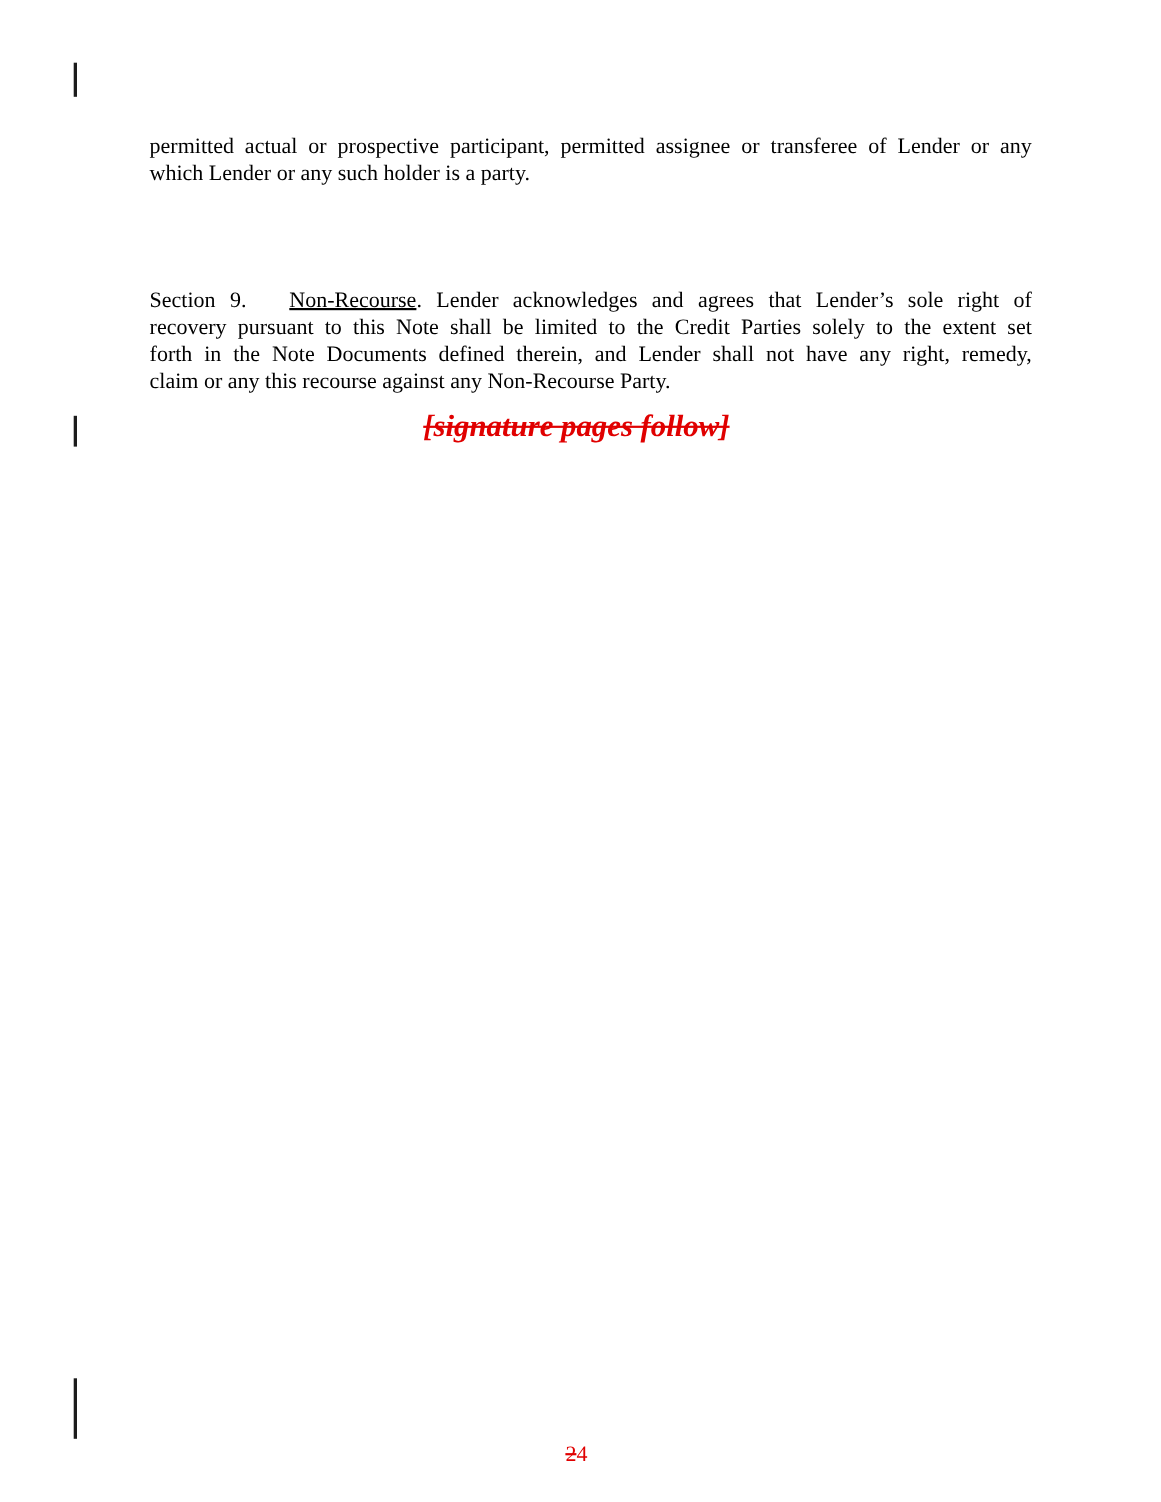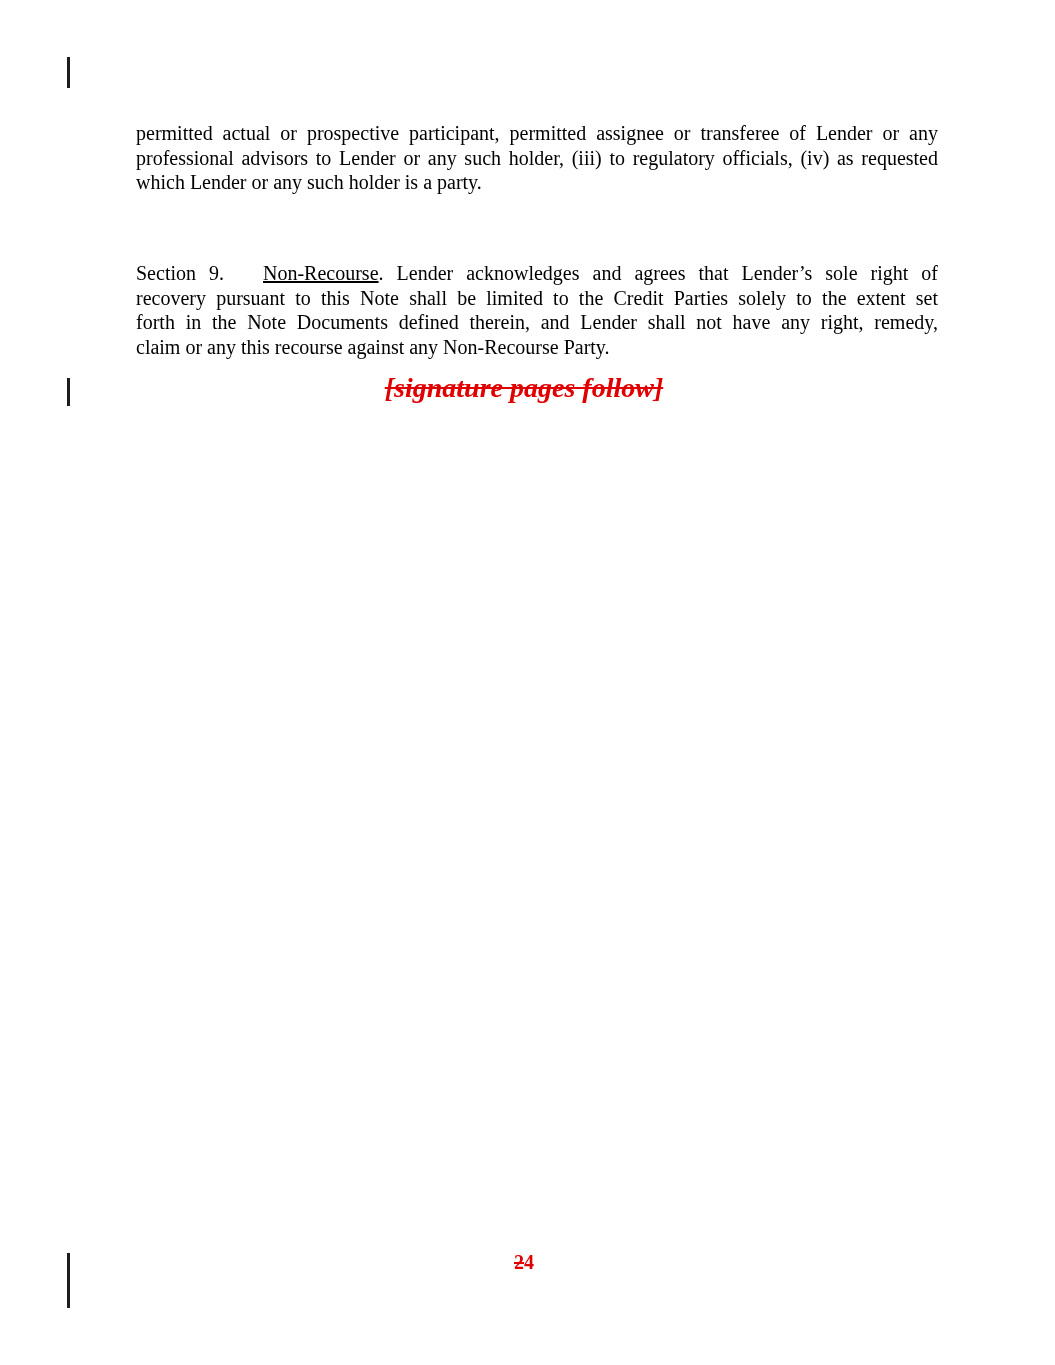--- a/index.html
+++ b/index.html
@@ -51,25 +51,25 @@
   .redline-del {
     color: var(--redline, #e00000);
     font-weight: bold;
     font-style: italic;
     text-decoration: line-through;
   }
   #page-footer {
     position: absolute;
     left: 123px;
     width: 802px;
-    top: 1250px;
+    top: 1310px;
     text-align: center;
     font-size: 20px;
     line-height: 24.5px;
-    font-weight: bold;
+    font-weight: normal;
     color: var(--redline, #e00000);
   }
   .struck {
     text-decoration: line-through;
   }
   .change-bar {
     position: absolute;
     left: 67px;
     width: 3px;
     background: var(--changebar, #1c1c1c);
@@ -82,21 +82,20 @@
 <body>
 
 <div class="page">
 
   <div class="change-bar" id="bar-top"></div>
   <div class="change-bar" id="bar-mid"></div>
   <div class="change-bar" id="bar-bottom"></div>
 
   <div class="textblock" id="para1">
     <div class="jl">permitted actual or prospective participant, permitted assignee or transferee of Lender or any</div>
-    <div class="jl">professional advisors to Lender or any such holder, (iii) to regulatory officials, (iv) as requested</div>
     <div class="jl-last">which Lender or any such holder is a party.</div>
   </div>
 
   <div class="textblock" id="section9">
     <div class="jl"><span>Section 9.</span><span class="tab-spacer"></span><span class="underlined">Non-Recourse</span><span>. Lender acknowledges and agrees that Lender’s sole right of</span></div>
     <div class="jl">recovery pursuant to this Note shall be limited to the Credit Parties solely to the extent set</div>
     <div class="jl">forth in the Note Documents defined therein, and Lender shall not have any right, remedy,</div>
     <div class="jl-last">claim or any this recourse against any Non-Recourse Party.</div>
   </div>
 

